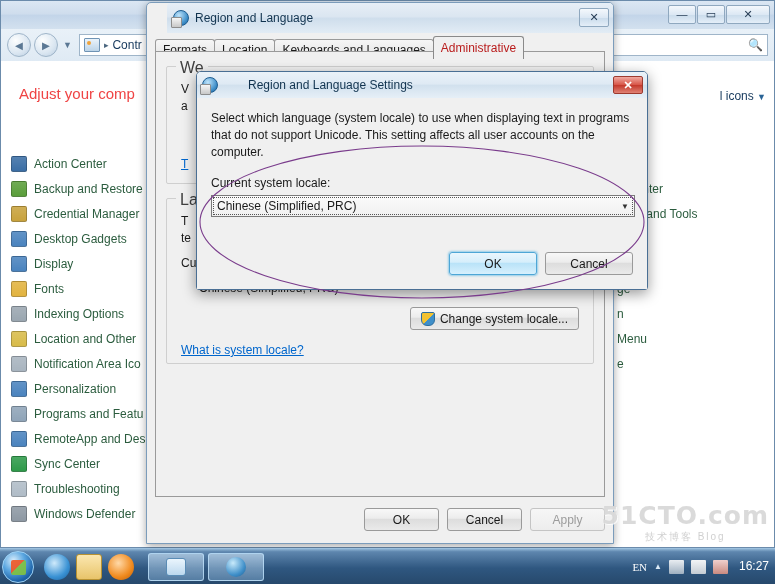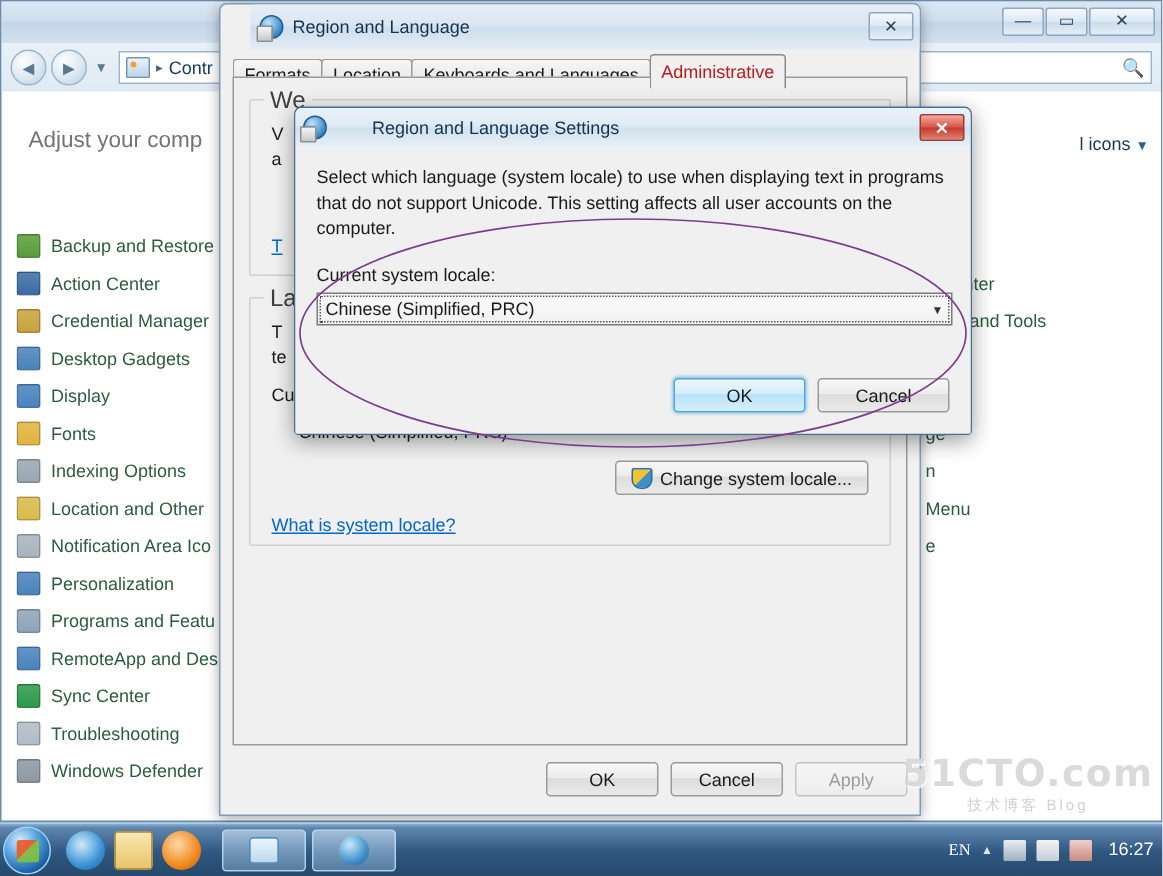--- a/index.html
+++ b/index.html
@@ -69,21 +69,21 @@
     width: 200px; height: 22px; margin-left: 4px;
     background: #ffffff; border: 1px solid #9fb5c9;
     display: flex; align-items: center; padding: 0 4px;
     font-style: italic; color: #8b8b8b; font-size: 12px;
     justify-content: space-between;
   }
   .search-icon { color: #3a6fa8; font-size: 12px; font-style: normal; }
 
   .cp-heading {
     position: absolute; left: 18px; top: 84px;
-    font-size: 15px; color: #737373; white-space: nowrap;
+    font-size: 15px; color: #ef4444; white-space: nowrap;
   }
   .viewby {
     position: absolute; right: 8px; top: 88px;
     font-size: 12px; color: #15385c; white-space: nowrap;
   }
   .viewby .caret { color: #2a6496; font-size: 9px; }
 
   .cp-list {
     position: absolute; left: 10px; top: 150px; width: 150px;
   }
@@ -337,26 +337,26 @@
 
   <div class="cp-heading">Adjust your comp</div>
 
   <div class="viewby">
     <span>l icons</span>
     <span class="caret">▼</span>
   </div>
 
   <div class="cp-list">
       <div class="cp-item">
+        <span class="cpi" style="background: linear-gradient(rgba(59, 110, 165, 0.867), rgb(59, 110, 165));"></span>
+        <span class="lbl">Action Center</span>
+      </div>
+      <div class="cp-item">
         <span class="cpi" style="background: linear-gradient(rgba(90, 158, 58, 0.867), rgb(90, 158, 58));"></span>
         <span class="lbl">Backup and Restore</span>
-      </div>
-      <div class="cp-item">
-        <span class="cpi" style="background: linear-gradient(rgba(59, 110, 165, 0.867), rgb(59, 110, 165));"></span>
-        <span class="lbl">Action Center</span>
       </div>
       <div class="cp-item">
         <span class="cpi" style="background: linear-gradient(rgba(200, 162, 60, 0.867), rgb(200, 162, 60));"></span>
         <span class="lbl">Credential Manager</span>
       </div>
       <div class="cp-item">
         <span class="cpi" style="background: linear-gradient(rgba(74, 131, 190, 0.867), rgb(74, 131, 190));"></span>
         <span class="lbl">Desktop Gadgets</span>
       </div>
       <div class="cp-item">

